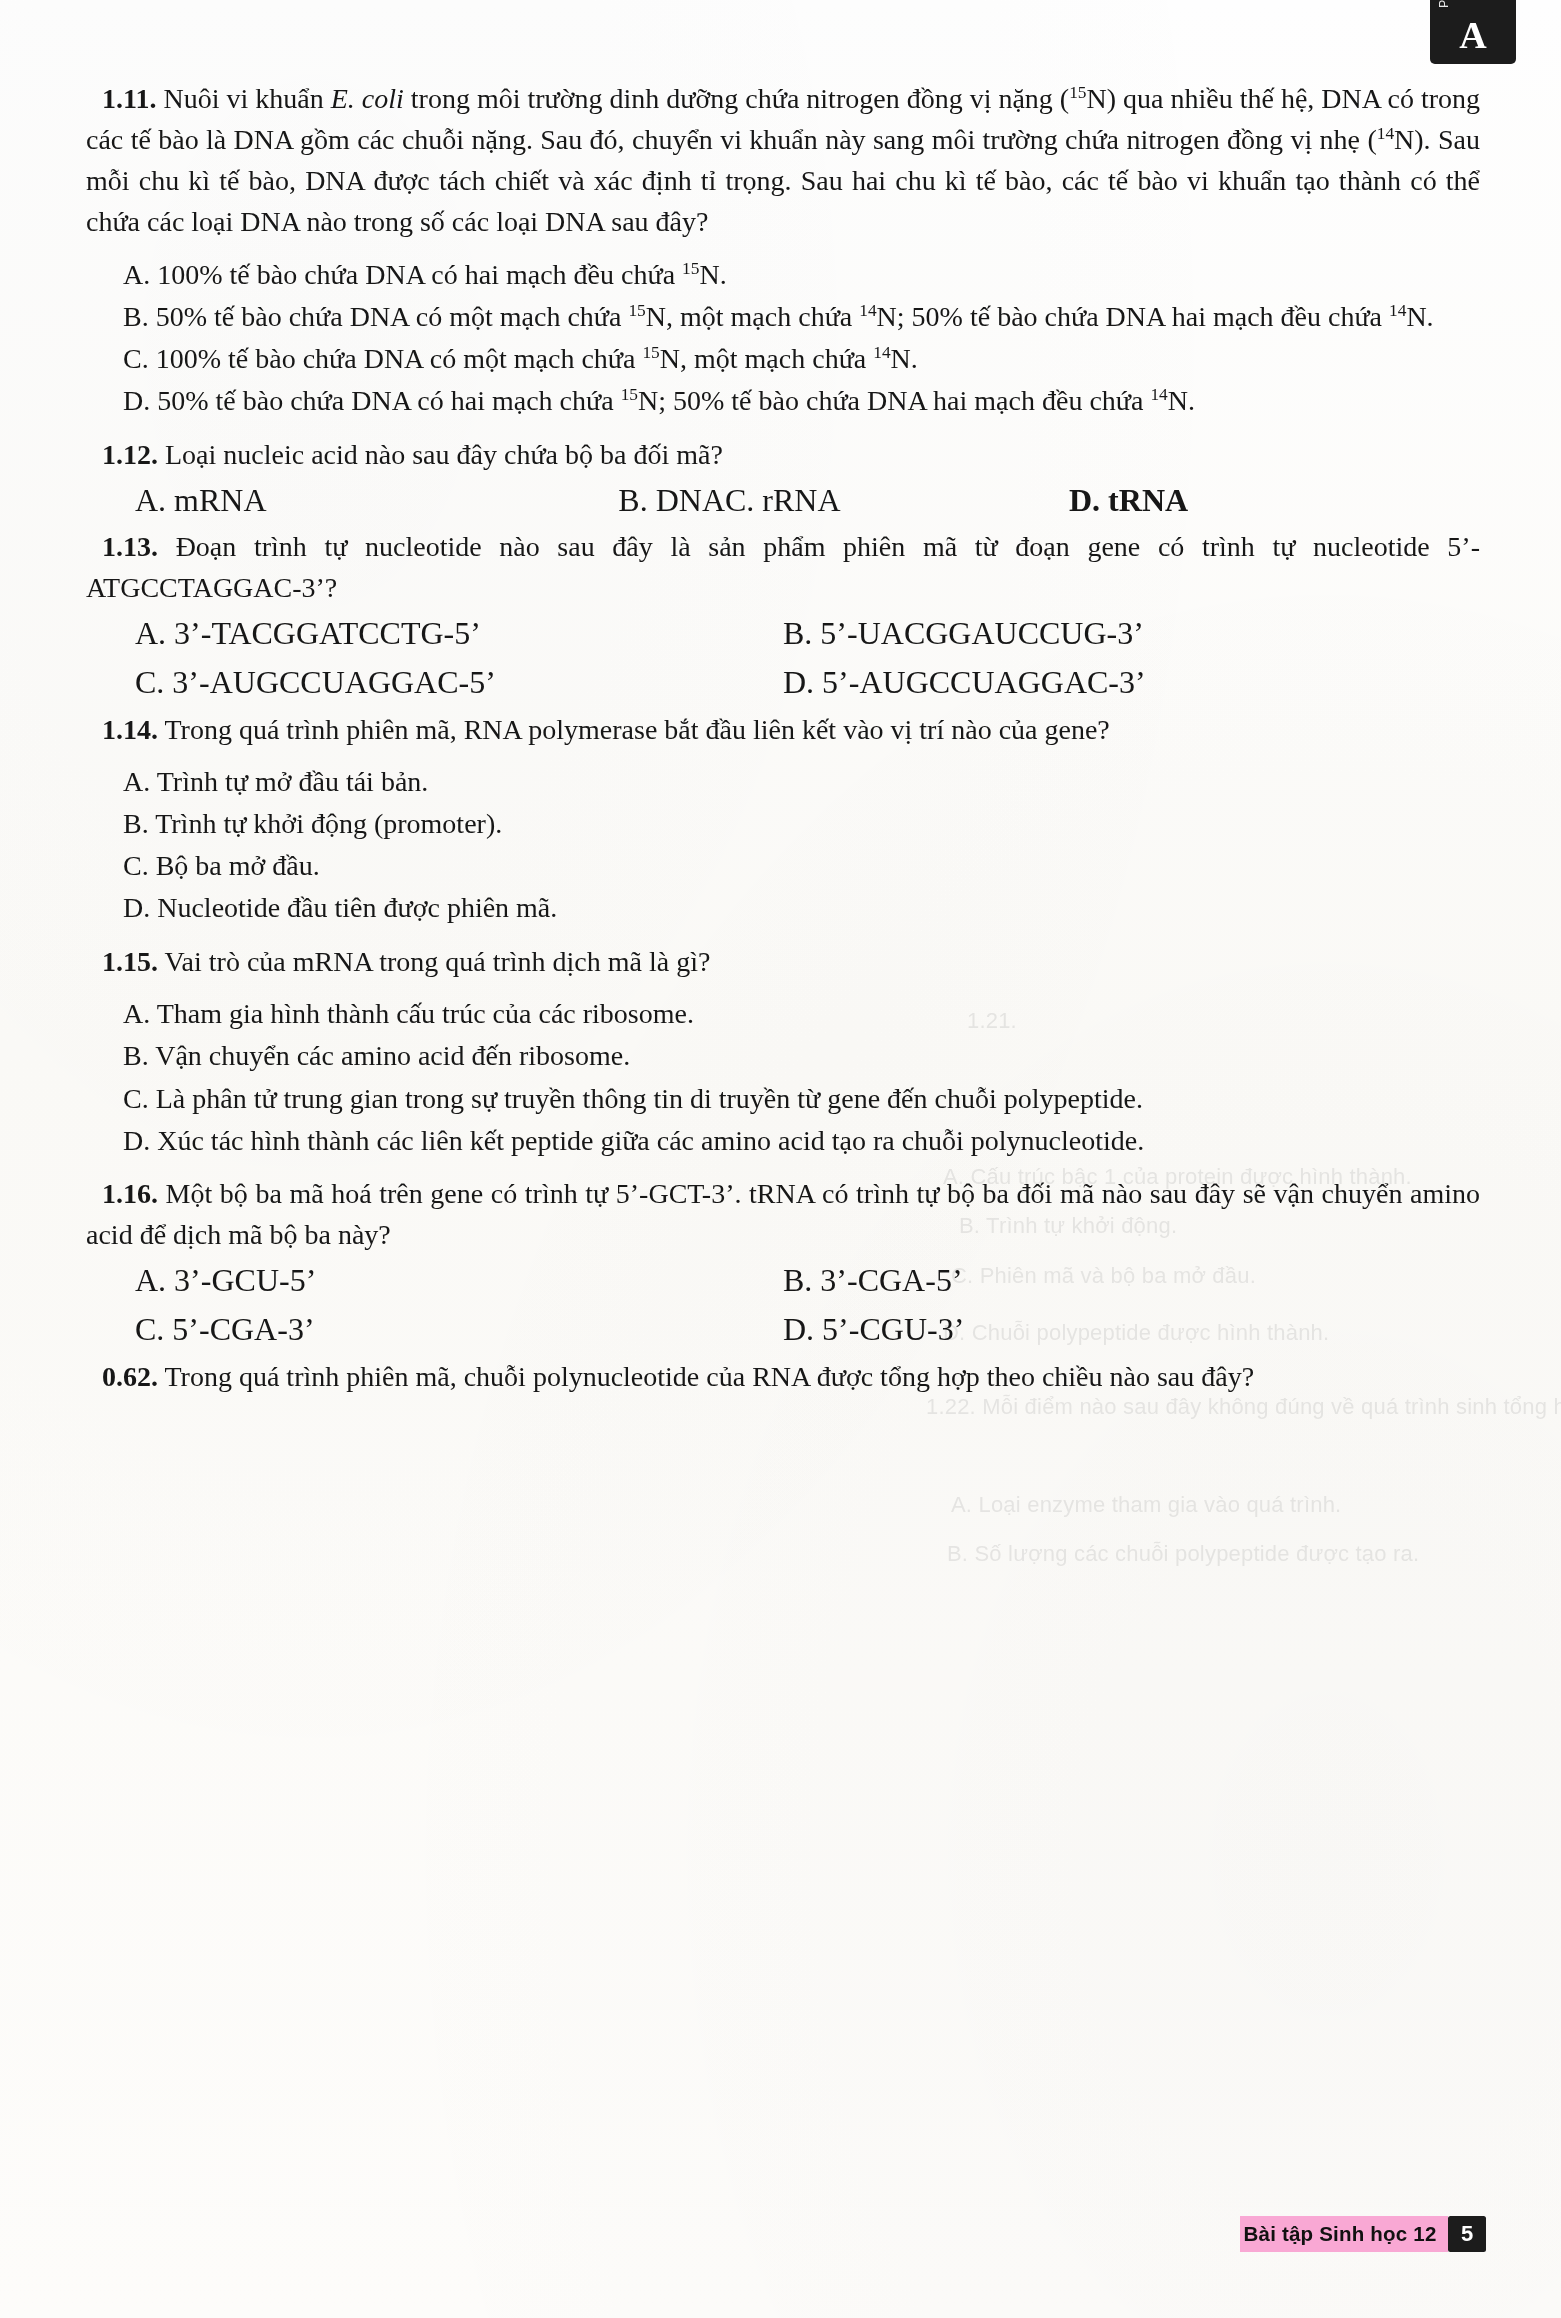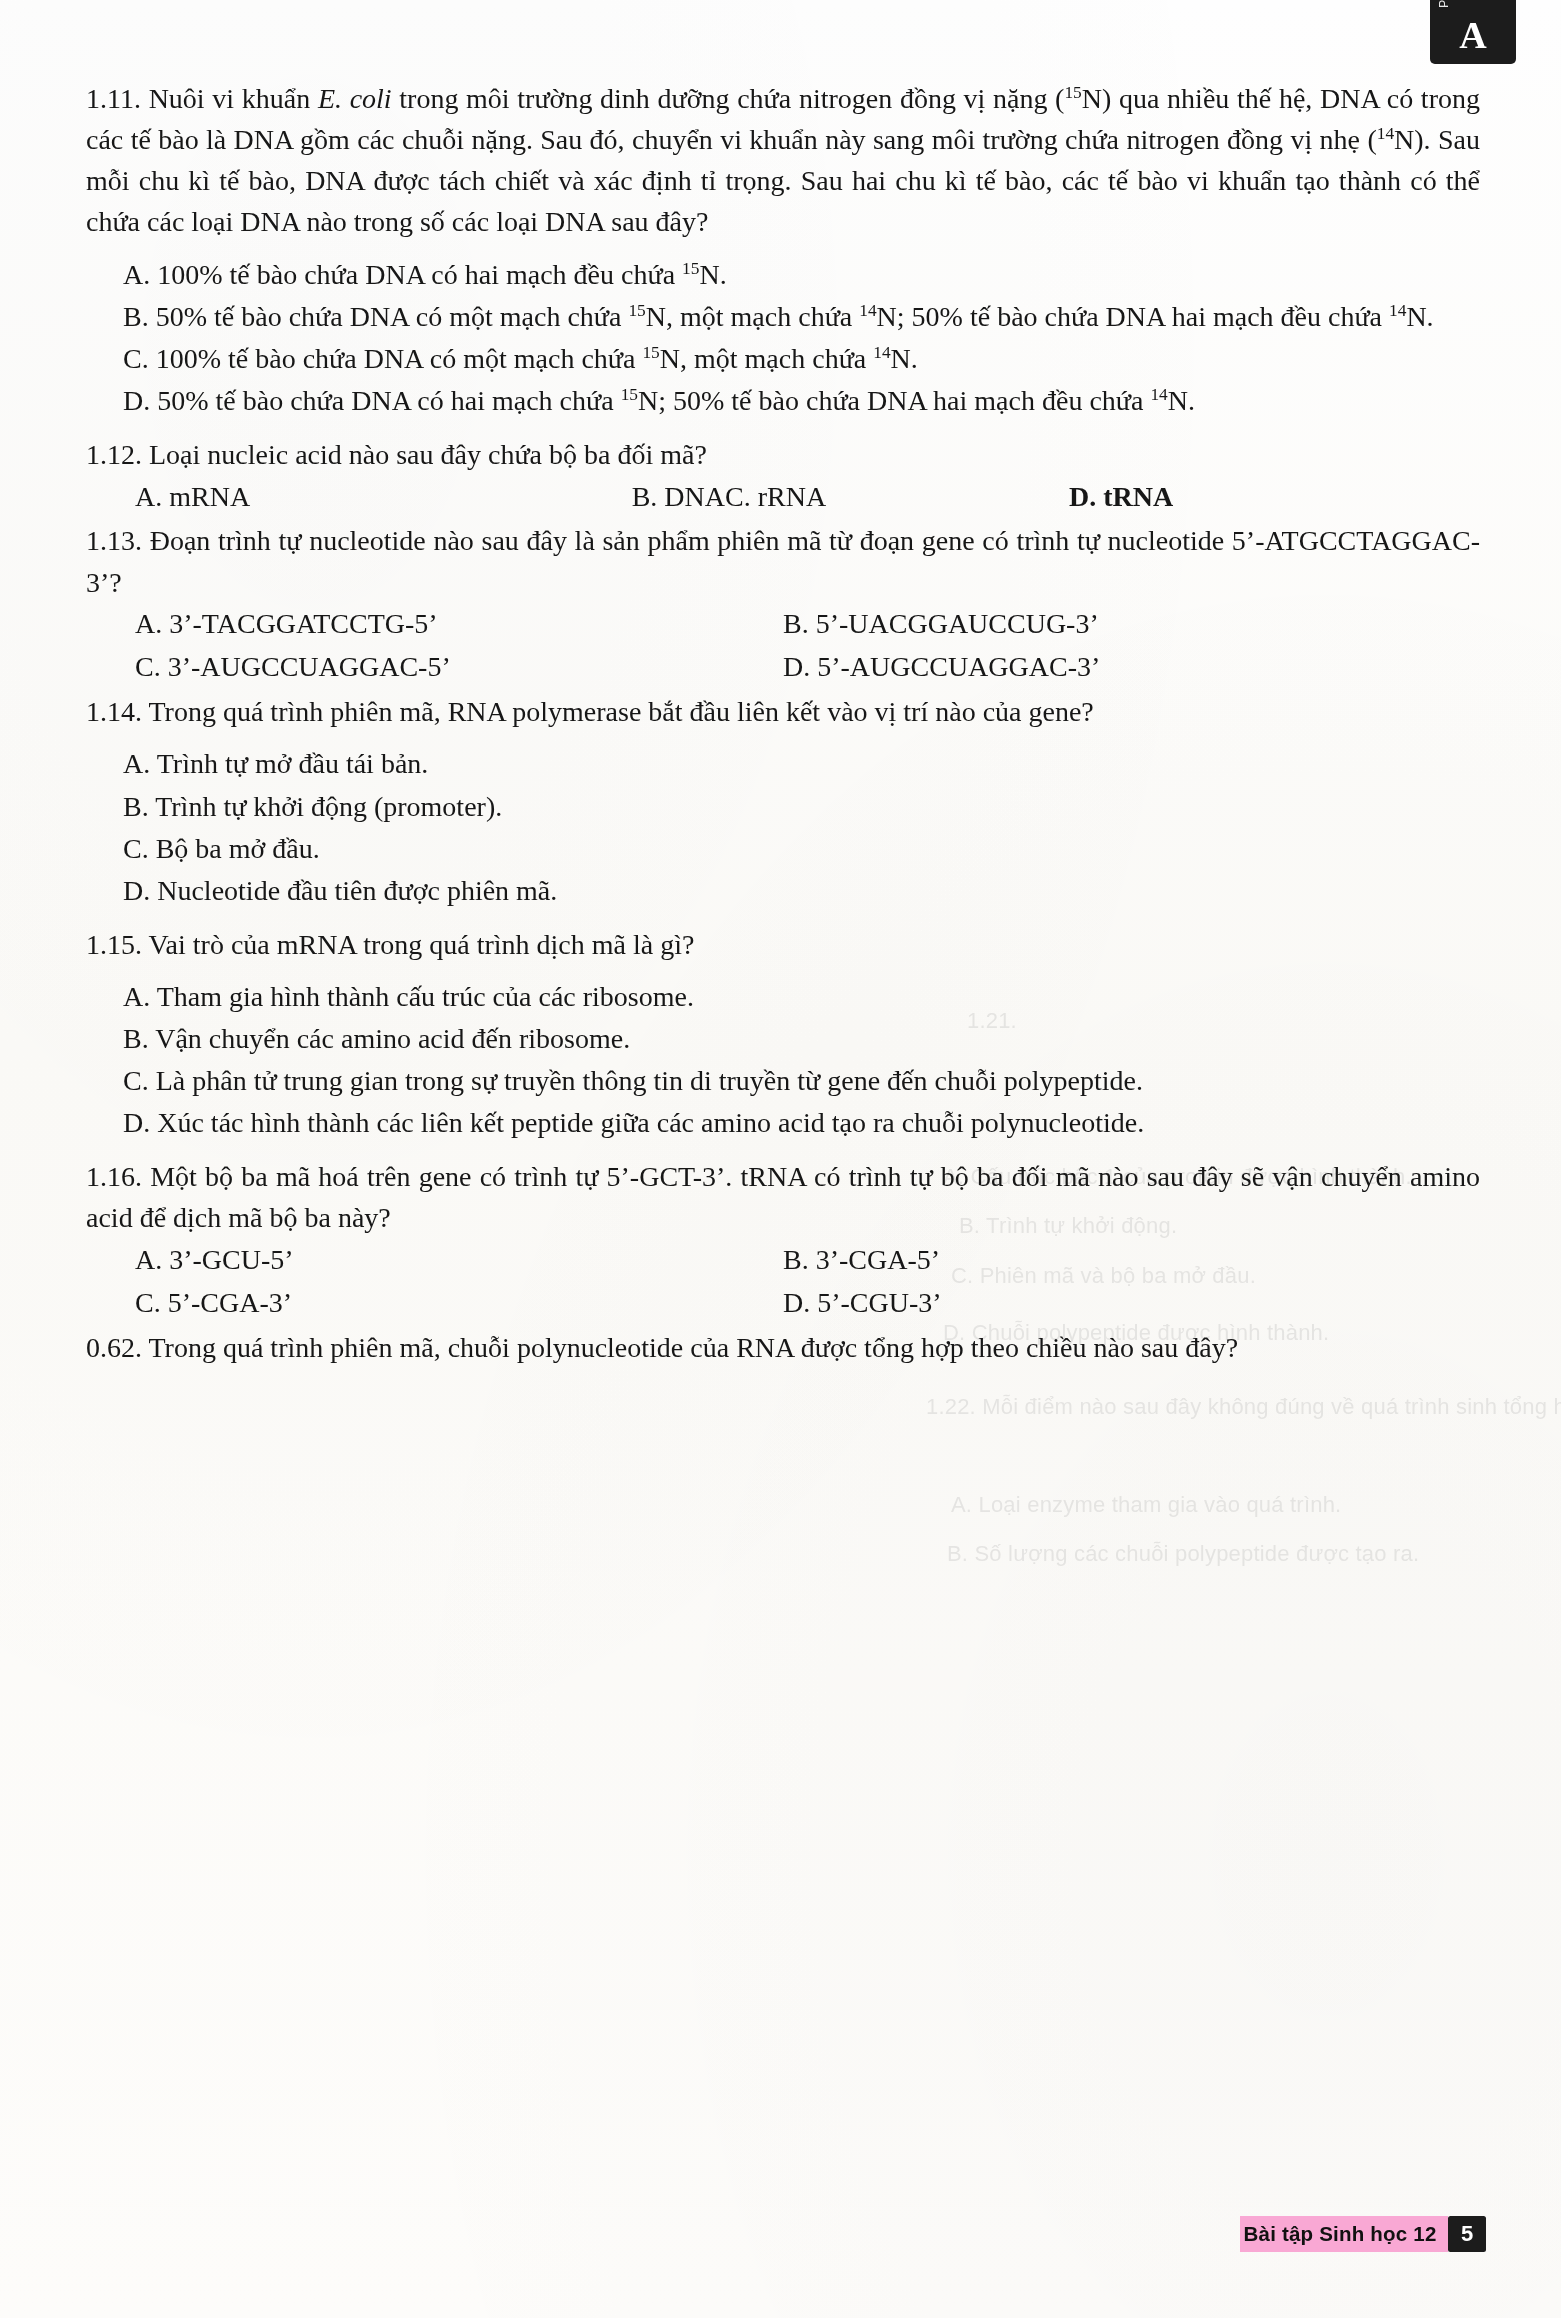--- a/index.html
+++ b/index.html
@@ -81,40 +81,41 @@
     margin-bottom: 3.3px;
   }
   .q-stem {
     font-size: 28px;
     line-height: 1.47;
     text-align: justify;
     text-indent: 0;
     margin: 0 0 1.6px 0;
   }
   .q-stem .num {
-    font-weight: normal;
+    font-weight: bold;
+    margin-left: 16px;
   }
   .q-stem .ital {
     font-style: italic;
   }
   .opts {
     margin: 12px;
     padding: 0;
   }
   .opt {
     font-size: 28px;
     line-height: 1.45;
     margin: 0 0 1.6px 0;
     padding-left: 48px;
     text-indent: -23px;
     text-align: justify;
   }
   .opt-row {
     display: flex;
-    font-size: 28px;
+    font-size: 32px;
     line-height: 1.45;
     margin: 0 0 2.5px 0;
   }
   .opt-row > span {
     display: block;
   }
   .row4 > span:nth-child(1) { width: 262px; padding-left: 49px; }
   .row4 > span:nth-child(2) { width: 328px; text-align: right; }
   .row4 > span:nth-child(3) { width: 344px; }
   .row4 > span:nth-child(4) { width: 312px; font-weight: bold; }

